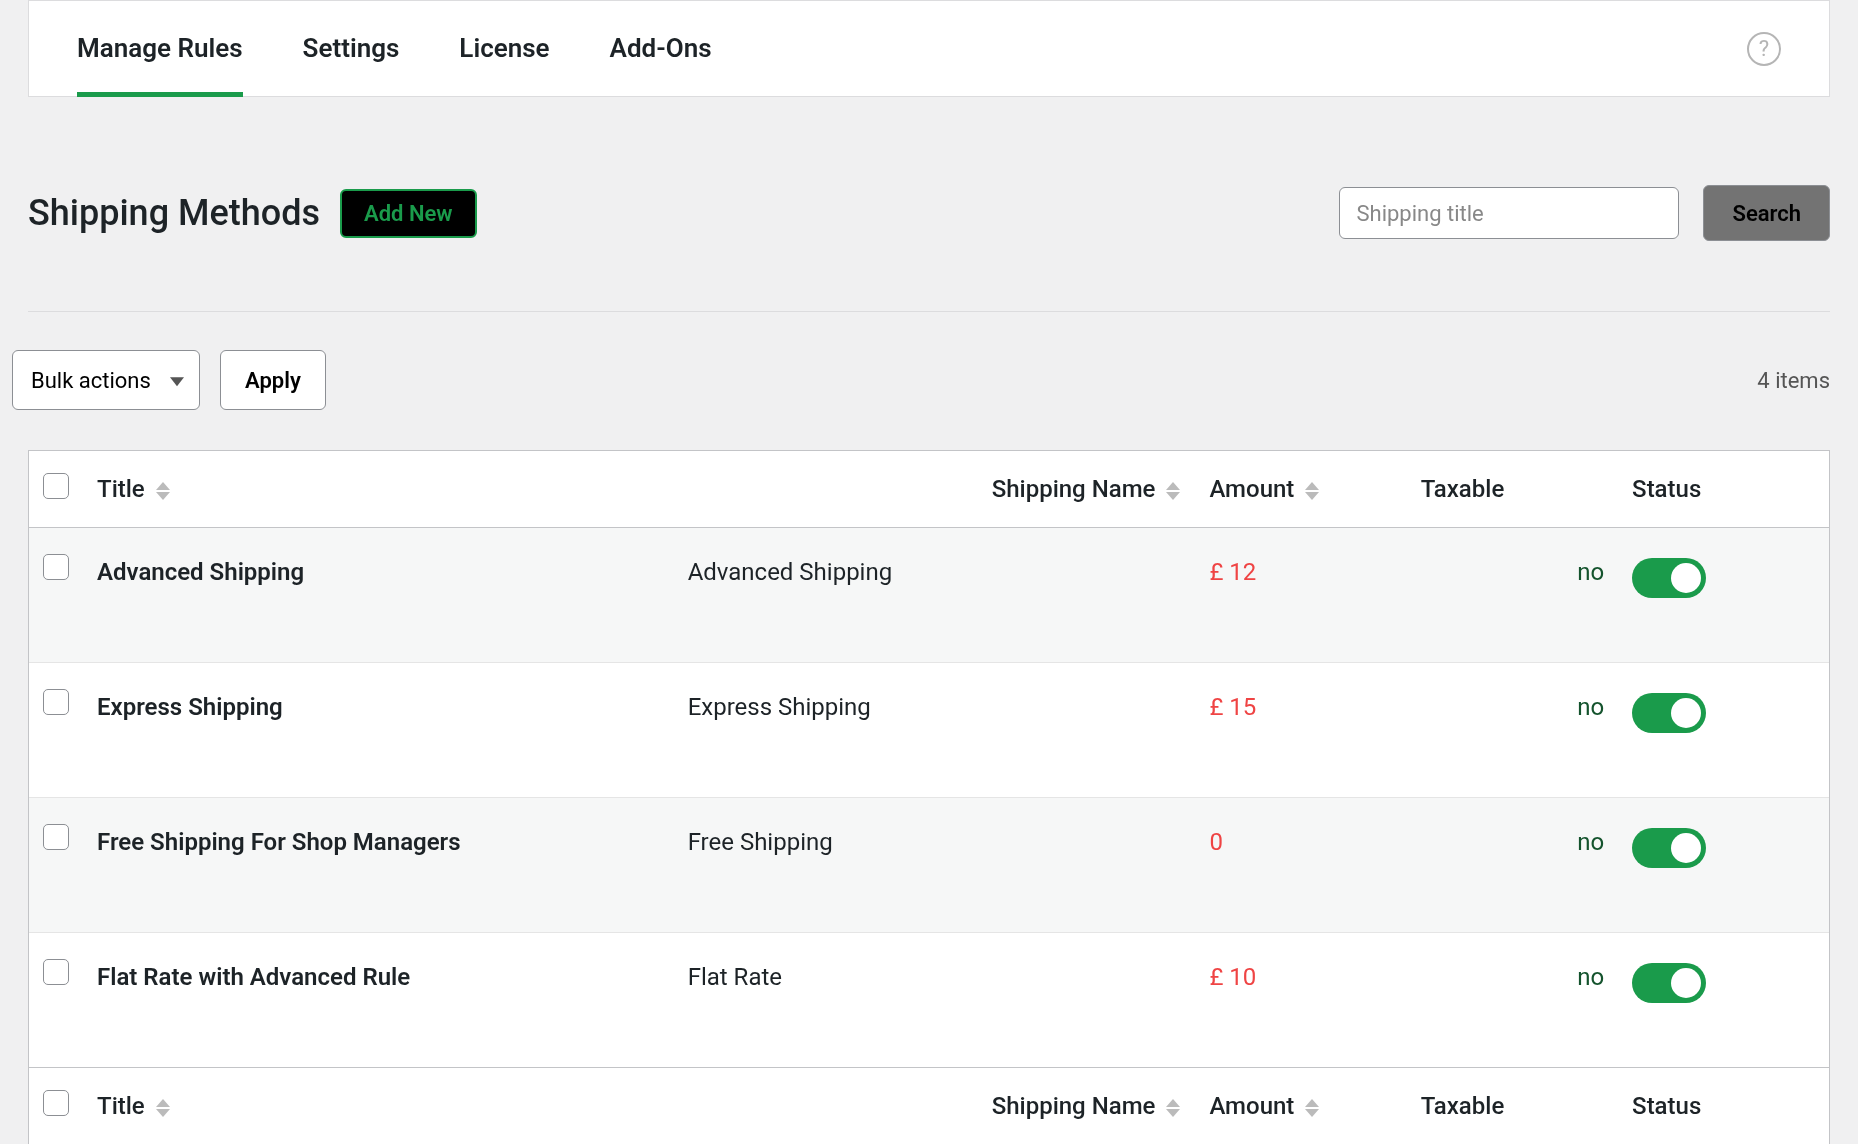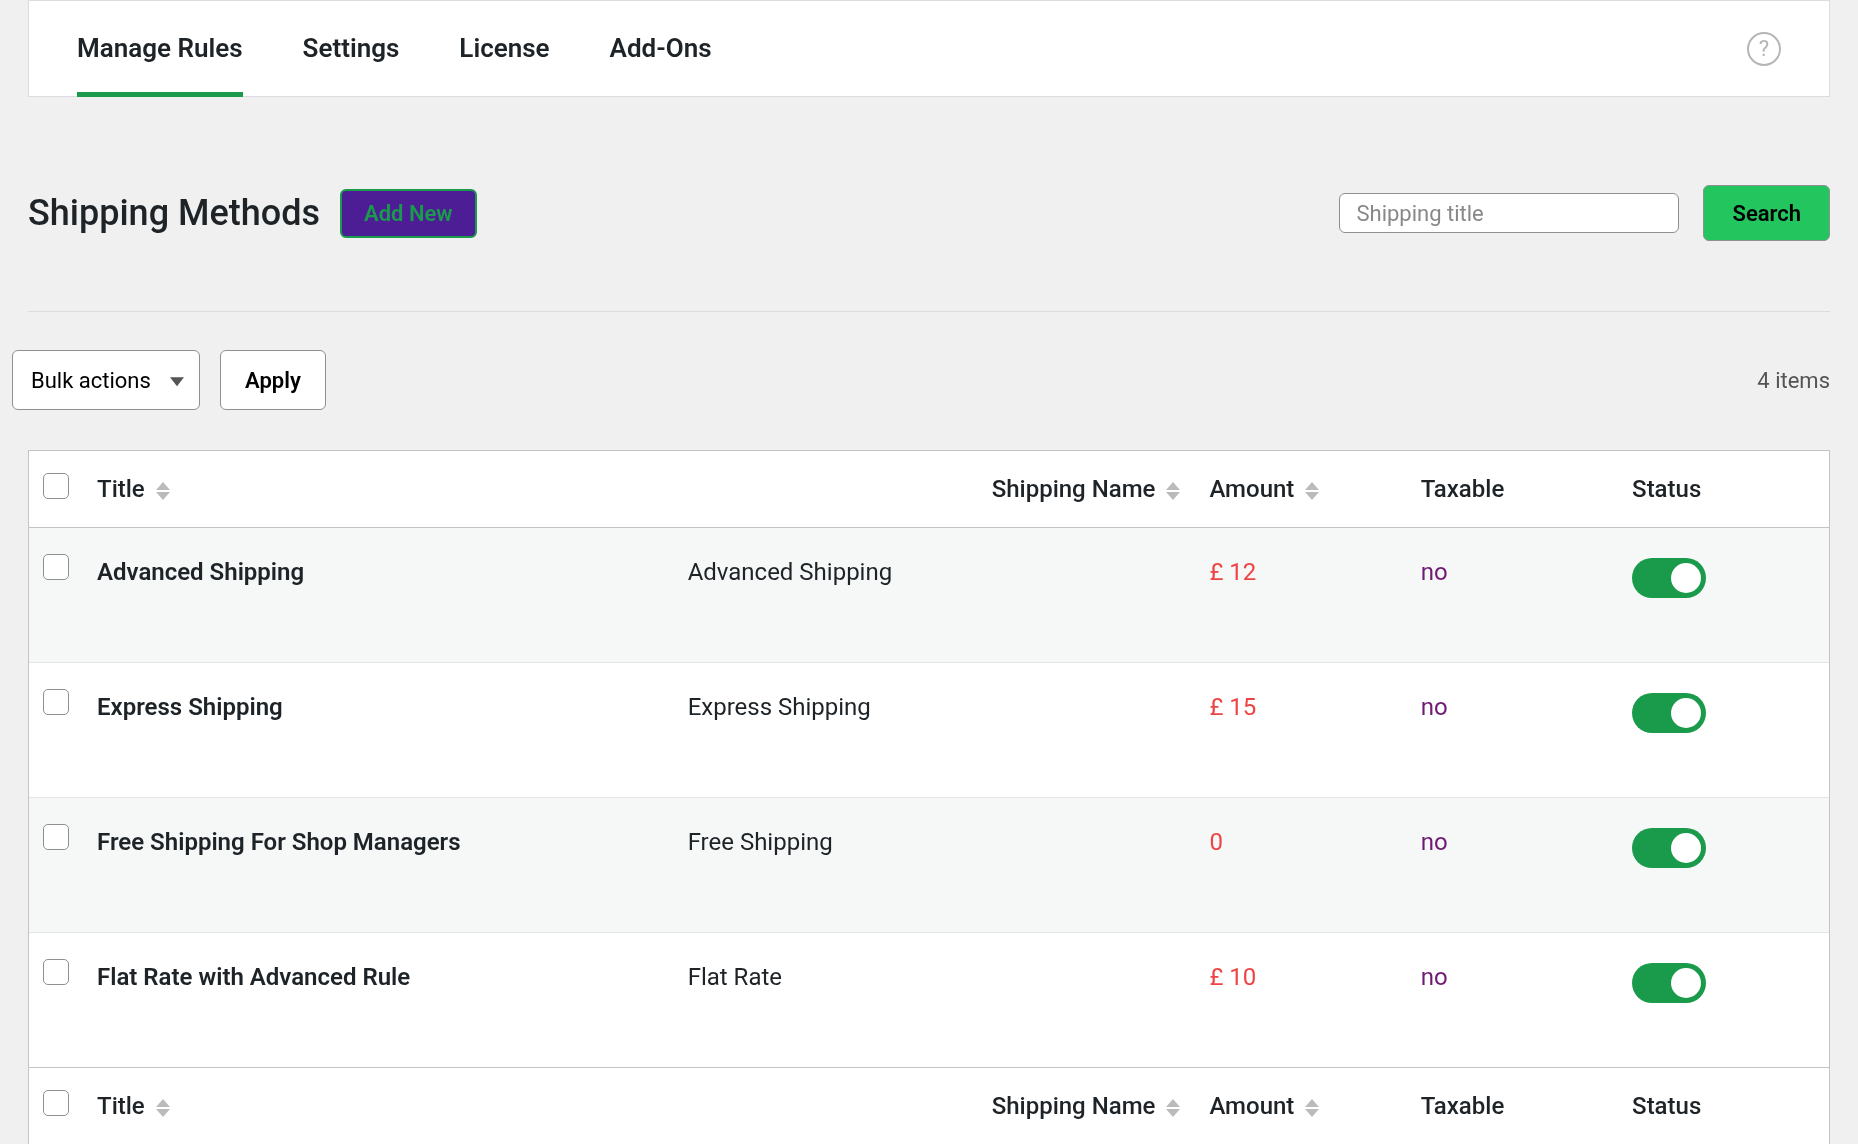--- a/index.html
+++ b/index.html
@@ -7,25 +7,25 @@
 
   .panel{background:#fff;border:1px solid #dcdcde;margin:0 28px;}
   .tabs{display:flex;align-items:center;padding:0 48px;height:95px;position:relative;}
   .tab{font-size:26px;font-weight:600;color:#1d2327;margin-right:60px;cursor:pointer;line-height:95px;}
   .tab.active{color:#1d2327;position:relative;}
   .tab.active::after{content:"";position:absolute;left:0;right:0;bottom:-1px;height:5px;background:#1a9b4b;}
   .help-icon{margin-left:auto;width:34px;height:34px;border:2.5px solid #b5b5b5;border-radius:50%;display:flex;align-items:center;justify-content:center;color:#b5b5b5;font-size:22px;cursor:pointer;}
 
   .page-head{display:flex;align-items:center;padding:60px 28px 0 28px;margin-top:28px;}
   .page-title{font-size:36px;font-weight:500;color:#1d2327;margin-right:20px;}
-  .add-new{border:2px solid #1a9b4b;background:#4c1d95;color:#1a9b4b;font-size:22px;font-weight:600;padding:10px 22px;border-radius:6px;cursor:pointer;}
+  .add-new{border:2px solid #1a9b4b;background:#000000;color:#1a9b4b;font-size:22px;font-weight:600;padding:10px 22px;border-radius:6px;cursor:pointer;}
   .search-wrap{margin-left:auto;display:flex;gap:24px;align-items:center;}
-  .search-input{height:40px;width:340px;border:1px solid #8c8f94;border-radius:6px;padding:0 16px;font-size:22px;color:#555;}
+  .search-input{height:52px;width:340px;border:1px solid #8c8f94;border-radius:6px;padding:0 16px;font-size:22px;color:#555;}
   .search-input::placeholder{color:#888;}
-  .search-btn{height:56px;padding:0 28px;border:1px solid #8c8f94;border-radius:6px;background:#22c55e;font-size:22px;font-weight:600;cursor:pointer;}
+  .search-btn{height:56px;padding:0 28px;border:1px solid #8c8f94;border-radius:6px;background:#737373;font-size:22px;font-weight:600;cursor:pointer;}
 
   .hr{border:none;border-top:1px solid #dcdcde;margin:70px 28px 0 28px;}
 
   .actions-row{display:flex;align-items:center;padding:38px 28px 0 12px;}
   .bulk-select{height:60px;border:1px solid #8c8f94;border-radius:6px;padding:0 48px 0 18px;background:#fff;font-size:22px;cursor:pointer;appearance:none;position:relative;}
   .bulk-wrap{position:relative;margin-right:20px;}
   .bulk-wrap::after{content:"";position:absolute;right:16px;top:50%;transform:translateY(-30%);width:0;height:0;border-left:7px solid transparent;border-right:7px solid transparent;border-top:9px solid #555;pointer-events:none;}
   .apply-btn{height:60px;padding:0 24px;border:1px solid #8c8f94;border-radius:6px;background:#fff;font-size:22px;font-weight:600;cursor:pointer;}
   .items-count{margin-left:auto;font-size:22px;color:#555;}
 
@@ -34,21 +34,21 @@
   thead th, tfoot th{text-align:left;font-weight:500;font-size:24px;padding:22px 14px;background:#fff;border-bottom:1px solid #c3c4c7;}
   tfoot th{border-bottom:none;border-top:1px solid #c3c4c7;}
   tbody td{padding:30px 14px 58px 14px;font-size:24px;vertical-align:top;}
   tbody tr{border-bottom:1px solid #e5e5e5;}
   tbody tr:nth-child(odd){background:#f6f7f7;}
   tbody tr:nth-child(even){background:#fff;}
   .cb-cell{width:70px;text-align:center;padding-top:26px;}
   .cb{width:26px;height:26px;border:1.5px solid #8c8f94;border-radius:5px;appearance:none;cursor:pointer;background:#fff;}
   thead .cb-cell,tfoot .cb-cell{padding-top:22px;}
   .row-title{font-weight:600;color:#1d2327;}
-  .muted{color:#701a75;}
+  .muted{color:#14532d;text-align:right;}
   .amount-cell{color:#ef4444;}
 
   .sort-icon{display:inline-block;width:16px;margin-left:10px;vertical-align:middle;}
   .sort-icon::before,.sort-icon::after{content:"";display:block;width:0;height:0;margin:2px auto;border-left:7px solid transparent;border-right:7px solid transparent;}
   .sort-icon::before{border-bottom:8px solid #bbb;}
   .sort-icon::after{border-top:8px solid #bbb;}
 
   .col-title{width:34%;}
   .col-name{width:30%;text-align:right;}
   .col-amount{width:12%;}

